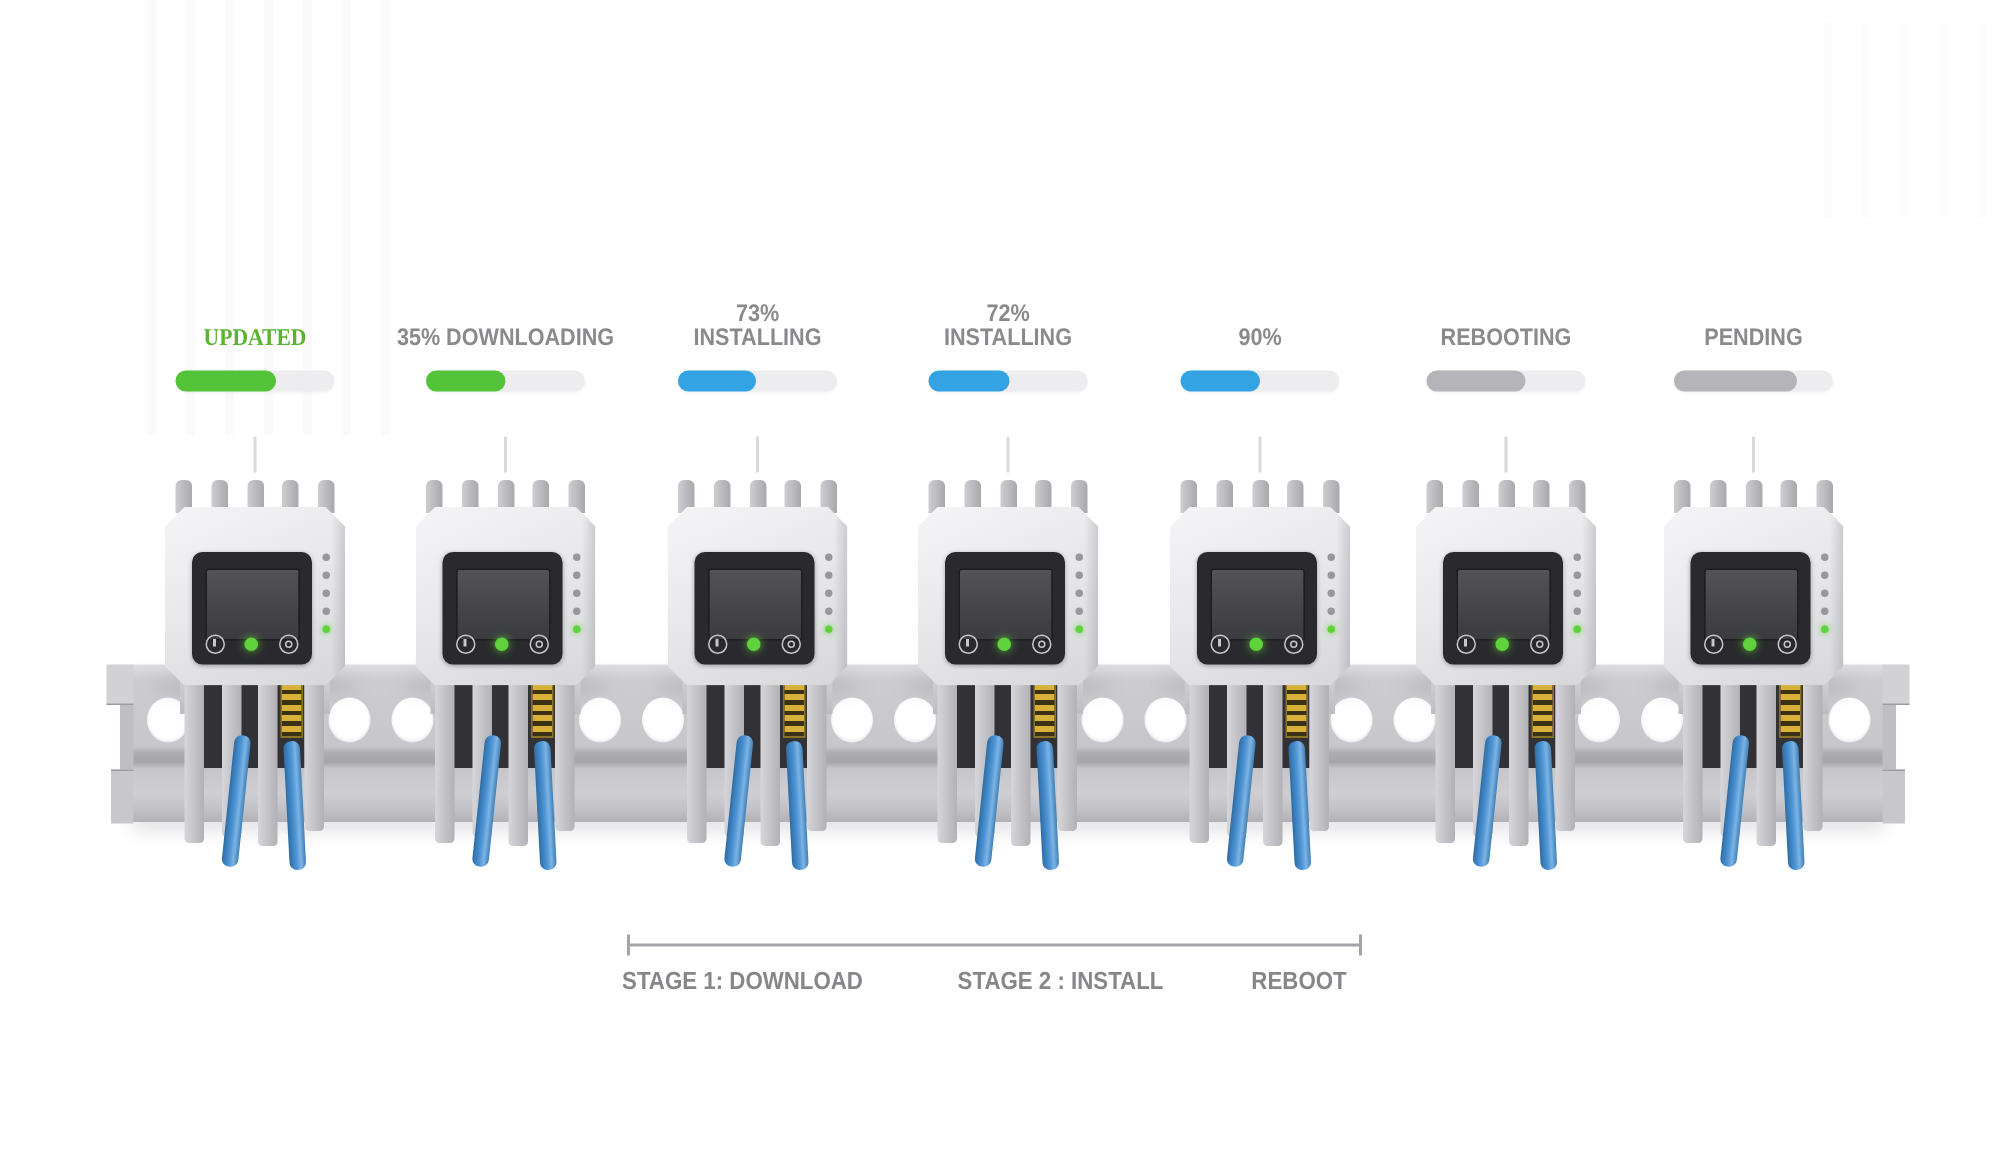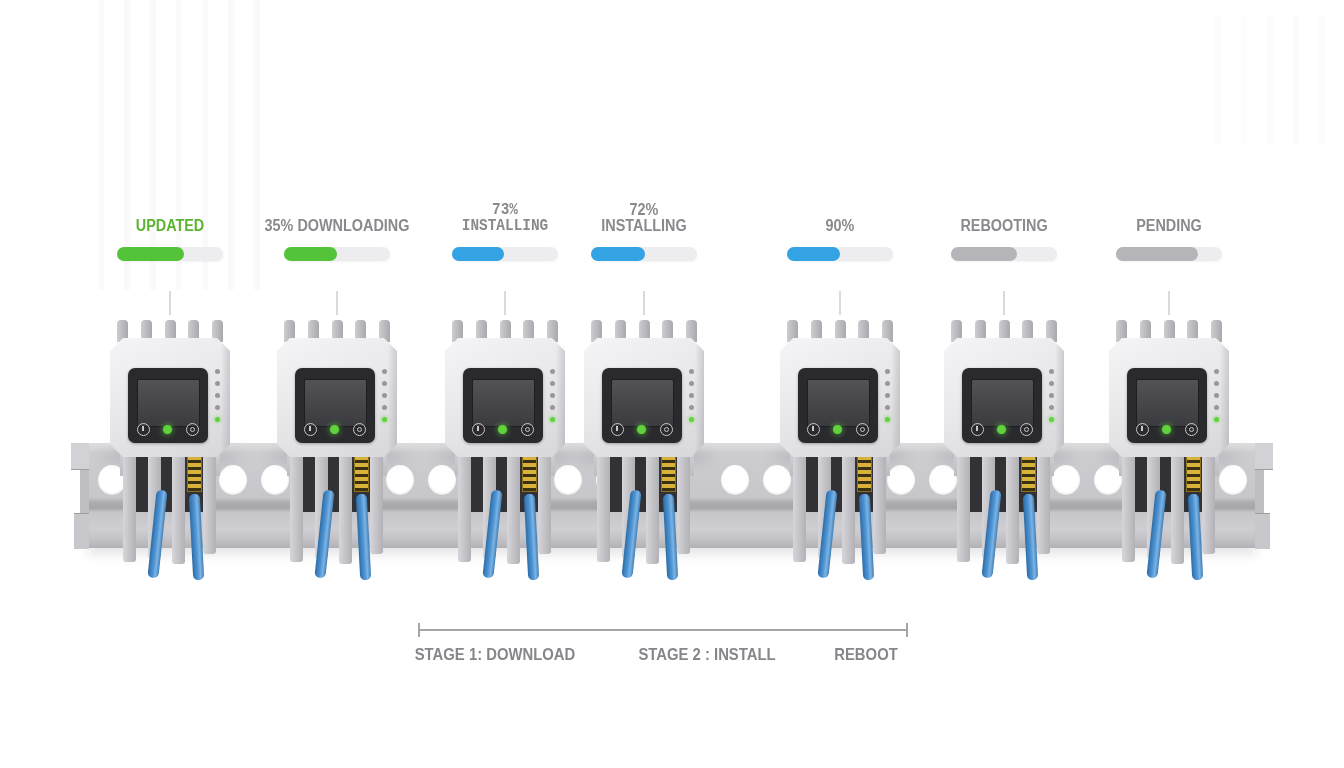--- a/index.html
+++ b/index.html
@@ -98,21 +98,21 @@
     <div class="fl-top"></div>
     <div class="fl-mid"></div>
     <div class="fl-bot"></div>
   </div>
   <div class="cap right">
     <div class="fl-top"></div>
     <div class="fl-mid"></div>
     <div class="fl-bot"></div>
   </div>
 
-  <div class="unit" style="left: 103px;">
+  <div class="unit" style="left: 103px; font-family: Liberation Serif, serif;">
     <div class="status-label" style="color: rgb(90, 180, 47);">
         <span>UPDATED</span>
       </div>
     <div class="progress-track">
       <div class="progress-fill" style="width: 63%; background: rgb(83, 195, 57);"></div>
     </div>
     <div class="connector"></div>
     <div class="pins-top">
       <span class="pin-t"></span>
       <span class="pin-t"></span>
@@ -184,21 +184,21 @@
       </div>
       <div class="led-col">
         <span class="led-dot"></span>
         <span class="led-dot"></span>
         <span class="led-dot"></span>
         <span class="led-dot"></span>
         <span class="led-dot on"></span>
       </div>
     </div>
   </div>
-    <div class="unit" style="left: 438px; font-family: Liberation Mono, monospace;">
+    <div class="unit" style="left: 438px;">
     <div class="status-label" style="color: rgb(138, 138, 142);">
         <span>73%</span>
         <span>INSTALLING</span>
       </div>
     <div class="progress-track">
       <div class="progress-fill" style="width: 49%; background: rgb(51, 163, 227);"></div>
     </div>
     <div class="connector"></div>
     <div class="pins-top">
       <span class="pin-t"></span>
@@ -228,21 +228,21 @@
       </div>
       <div class="led-col">
         <span class="led-dot"></span>
         <span class="led-dot"></span>
         <span class="led-dot"></span>
         <span class="led-dot"></span>
         <span class="led-dot on"></span>
       </div>
     </div>
   </div>
-    <div class="unit" style="left: 577px;">
+    <div class="unit" style="left: 605px;">
     <div class="status-label" style="color: rgb(138, 138, 142);">
         <span>72%</span>
         <span>INSTALLING</span>
       </div>
     <div class="progress-track">
       <div class="progress-fill" style="width: 51%; background: rgb(51, 163, 227);"></div>
     </div>
     <div class="connector"></div>
     <div class="pins-top">
       <span class="pin-t"></span>

